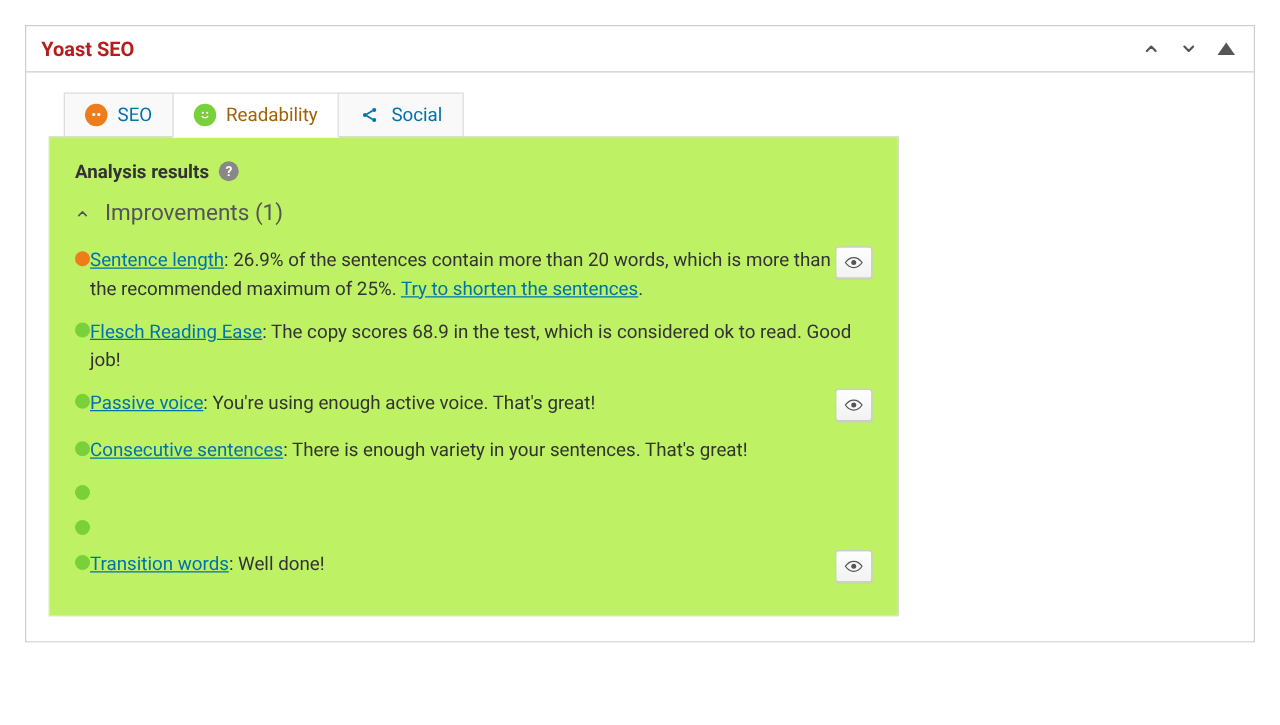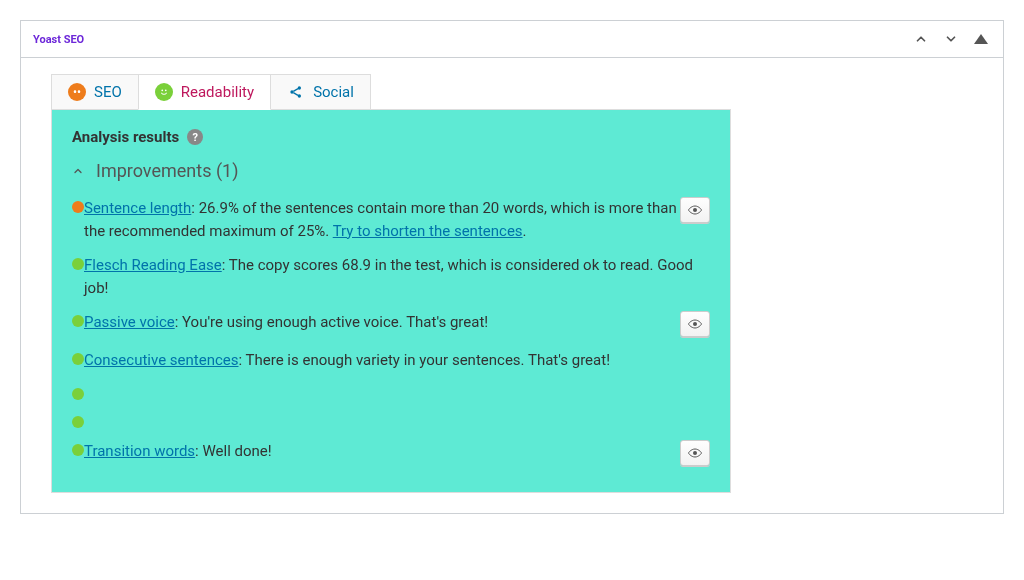--- a/index.html
+++ b/index.html
@@ -15,23 +15,23 @@
     background: #fff;
   }
   .metabox-header {
     display: flex;
     align-items: center;
     justify-content: space-between;
     padding: 8px 12px;
     border-bottom: 1px solid #ccd0d4;
   }
   .metabox-title {
-    font-size: 11px;
+    font-size: 16px;
     font-weight: 700;
-    color: #6d28d9;
+    color: #b91c1c;
   }
   .metabox-controls {
     display: flex;
     align-items: center;
     gap: 10px;
     color: #555;
   }
   .metabox-controls .ctrl {
     cursor: pointer;
     display: inline-flex;
@@ -60,38 +60,38 @@
     cursor: pointer;
     font-size: 15px;
     color: #0073aa;
     margin-right: -1px;
     position: relative;
   }
   .tab.inactive-left { border-right: 1px solid #ddd; }
   .tab.active {
     background: #fff;
     border-bottom-color: #fff;
-    color: #be185d;
+    color: #a16207;
     z-index: 2;
   }
   .tab-icon {
     width: 18px; height: 18px; border-radius: 50%;
     display: inline-flex; align-items: center; justify-content: center;
     color: #fff;
   }
   .tab-icon.orange { background: #ee7c1b; }
   .tab-icon.green { background: #7ad03a; }
   .tab-icon.share { background: transparent; color: #0073aa; }
   .face { font-size: 12px; }
   .content {
     border: 1px solid #ddd;
-    margin: -1px 0 20px 30px;
+    margin: -1px 0 20px 18px;
     padding: 18px 20px 20px 20px;
     width: 680px;
-    background: #5eead4;
+    background: #bef264;
     position: relative;
   }
   .section-title {
     font-weight: 700;
     font-size: 15px;
     color: #333;
     display: flex;
     align-items: center;
     gap: 8px;
     margin-bottom: 14px;

